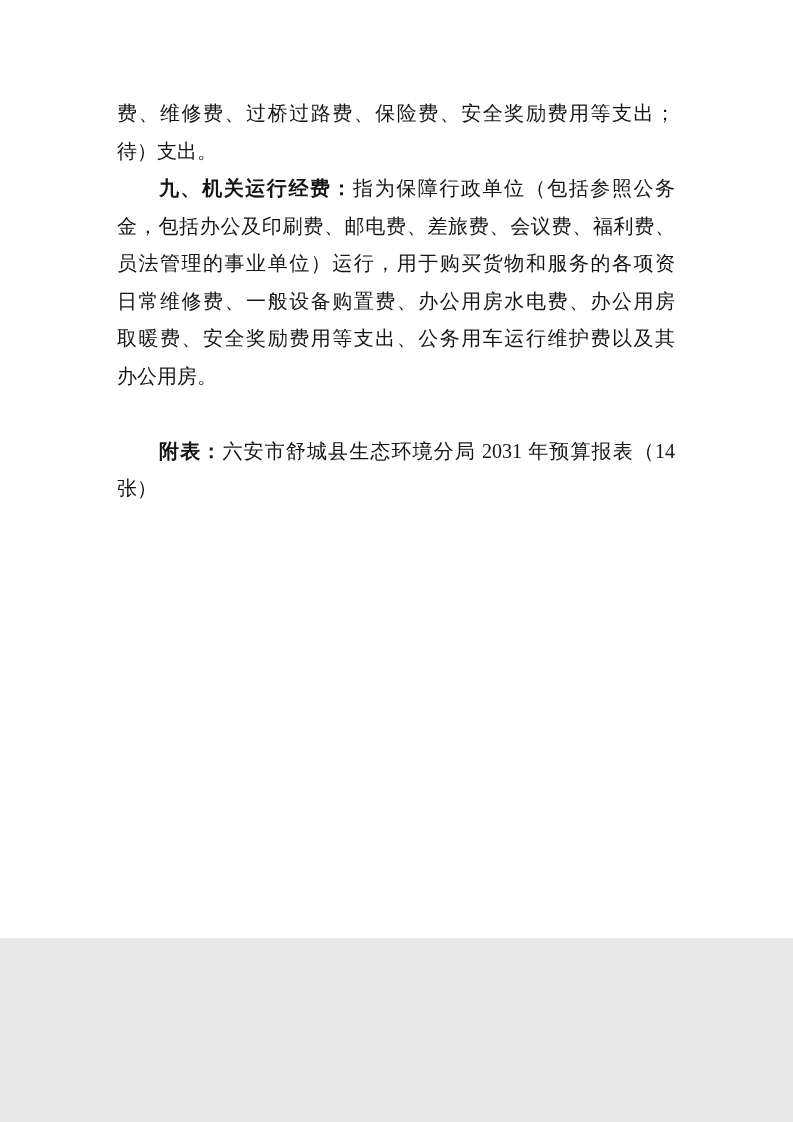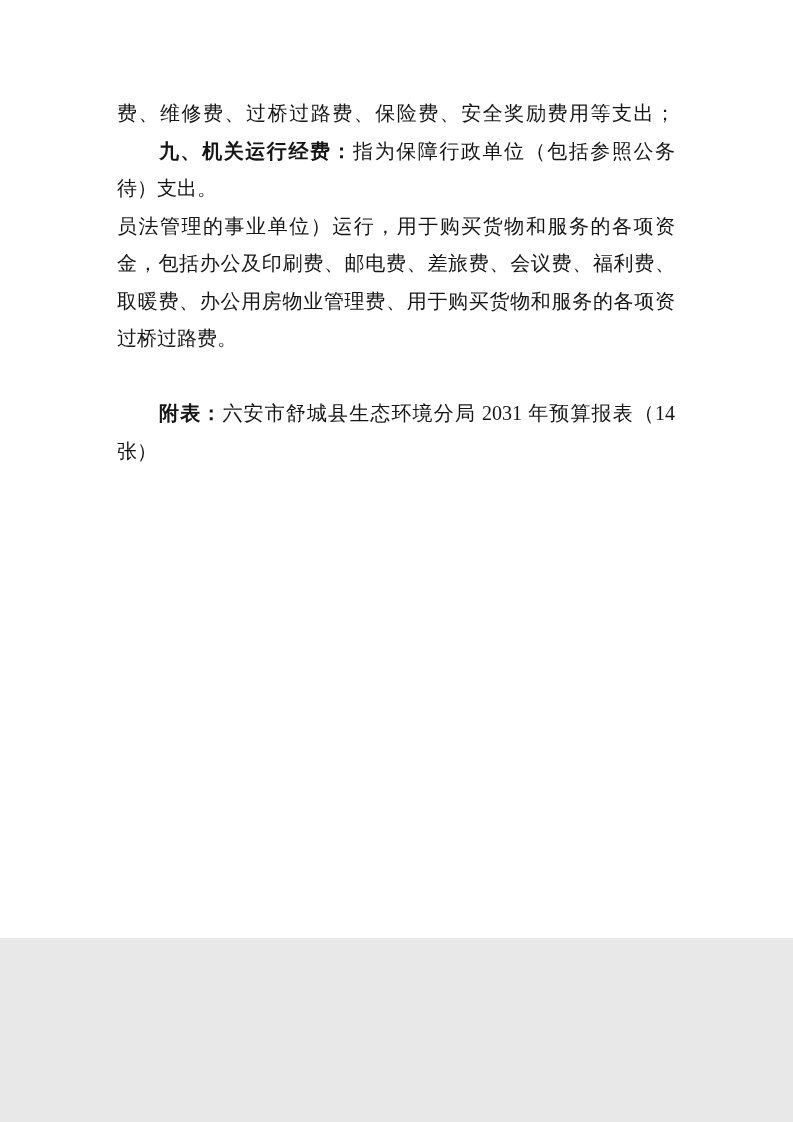--- a/index.html
+++ b/index.html
@@ -58,27 +58,28 @@
   }
 </style>
 </head>
 <body>
 
 <div class="page">
 
   <div class="body-text">
 
     <p class="line j"><span>费、维修费、过桥过路费、保险费、安全奖励费用等支出；</span></p>
+    <p class="line"><span>待）支出。</span></p>
+
     <p class="line j indent"><b>九、机关运行经费：</b><span>指为保障行政单位（包括参照公务</span></p>
-
-    <p class="line"><span>待）支出。</span></p>
+    <p class="line j"><span>金，包括办公及印刷费、邮电费、差旅费、会议费、福利费、</span></p>
     <p class="line j"><span>员法管理的事业单位）运行，用于购买货物和服务的各项资</span></p>
-    <p class="line j"><span>金，包括办公及印刷费、邮电费、差旅费、会议费、福利费、</span></p>
-    <p class="line j"><span>取暖费、办公用房物业管理费、用于购买货物和服务的各项资</span></p>
-    <p class="line"><span>过桥过路费。</span></p>
+    <p class="line j"><span>日常维修费、一般设备购置费、办公用房水电费、办公用房</span></p>
+    <p class="line j"><span>取暖费、安全奖励费用等支出、公务用车运行维护费以及其</span></p>
+    <p class="line"><span>办公用房。</span></p>
 
     <div class="blank-line"></div>
 
     <p class="line j indent"><b>附表：</b><span>六安市舒城县生态环境分局 2031 年预算报表（14</span></p>
     <p class="line"><span>张）</span></p>
 
   </div>
 
   <div class="footer">- 16 -</div>
 

